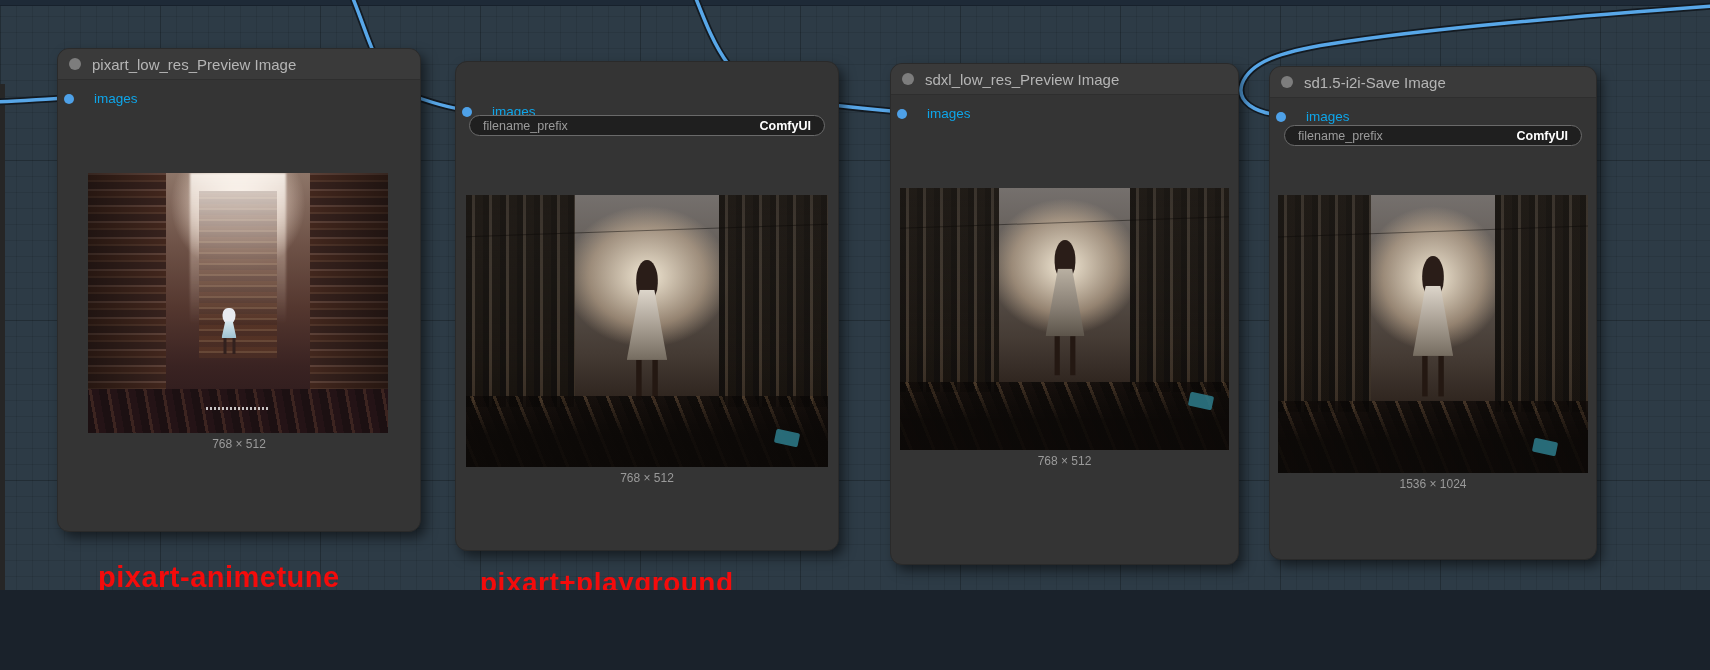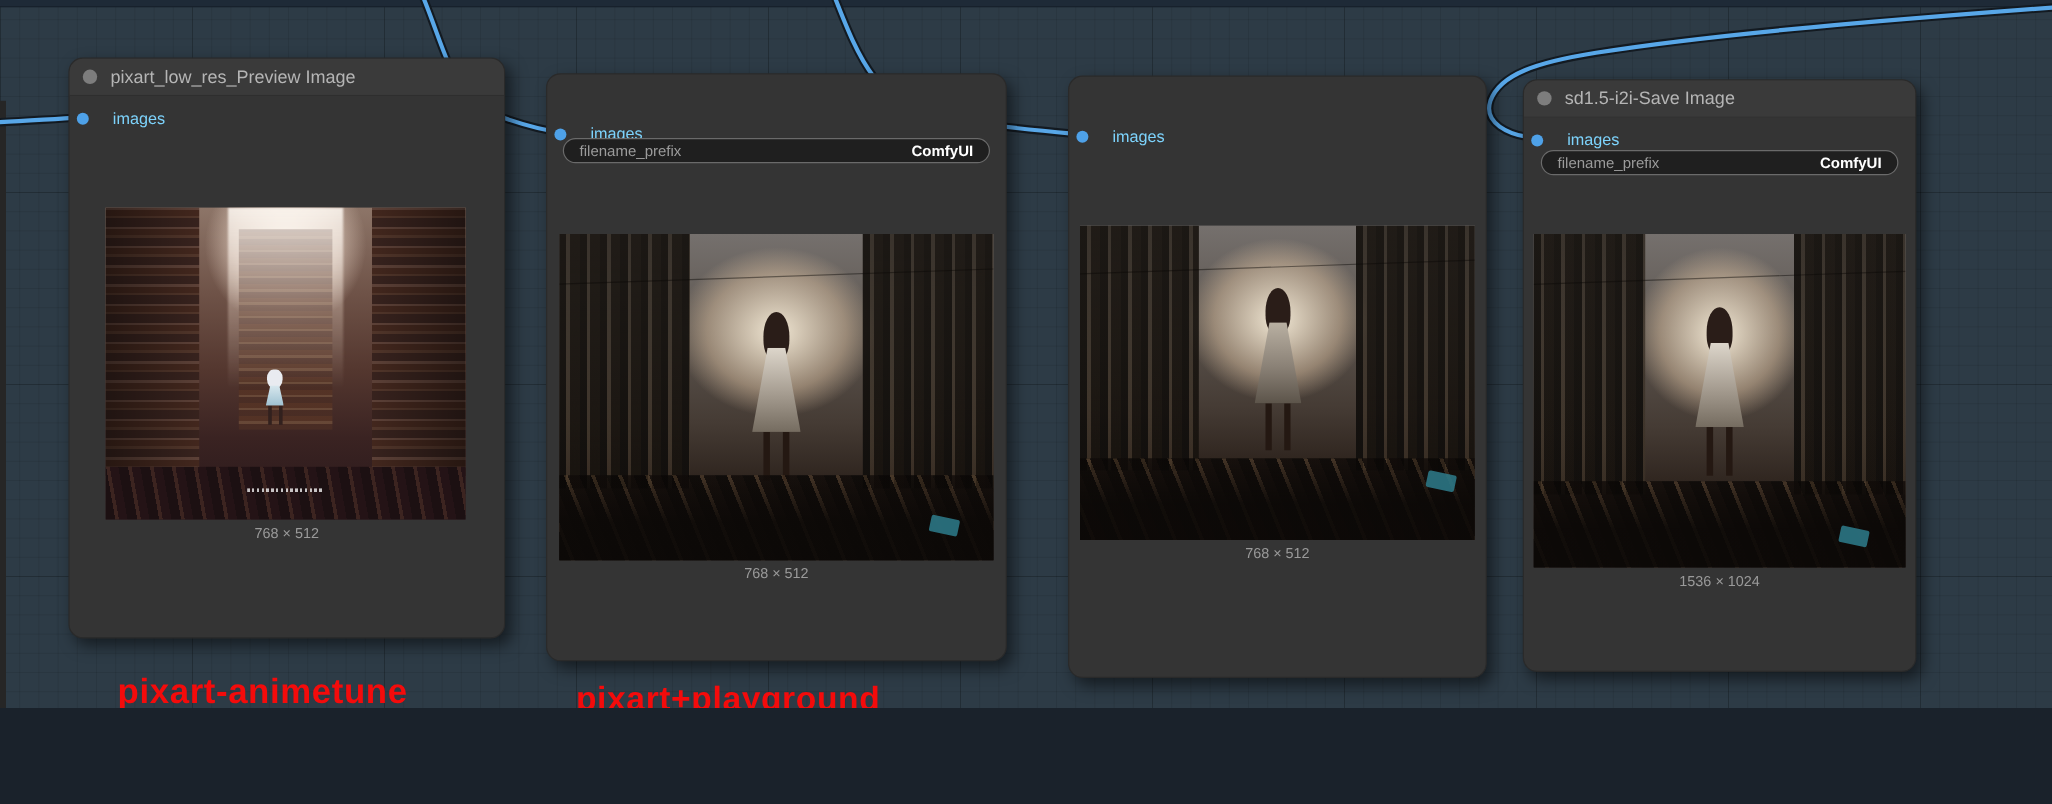--- a/index.html
+++ b/index.html
@@ -23,21 +23,21 @@
     background-size:16px 16px,16px 16px,160px 160px;}
   #links{position:absolute;left:0;top:0;z-index:2;pointer-events:none;}
   .node{position:absolute;background:#343434;border:1px solid #2a2a2a;border-radius:12px;
     box-shadow:5px 6px 12px rgba(0,0,0,0.5);z-index:3;}
   .node-header{display:flex;align-items:center;gap:11px;height:30px;padding-left:11px;
     background:#3a3a3a;border-radius:11px 11px 0 0;border-bottom:1px solid #2e2e2e;}
   .collapse-dot{width:12px;height:12px;border-radius:50%;background:#7d7d7d;flex:0 0 auto;}
   .node-title{color:#b5b5b5;font-size:15px;white-space:nowrap;}
   .io-row{position:absolute;top:40px;left:0;right:0;height:20px;}
   .port{position:absolute;left:6px;top:5px;width:10px;height:10px;border-radius:50%;background:#4ea1e8;}
-  .io-label{position:absolute;left:24px;top:2px;color:#7dd3fc;font-size:13.5px;padding-left:12px;}
+  .io-label{position:absolute;left:24px;top:2px;color:#0ea5e9;font-size:13.5px;padding-left:12px;}
   .pill{position:absolute;display:flex;justify-content:space-between;align-items:center;
     height:21px;padding:0 13px;background:#1f1f1f;border:1px solid #6a6a6a;border-radius:12px;box-sizing:border-box;}
   .pill-label{color:#9b9b9b;font-size:12.5px;}
   .pill-value{color:#ffffff;font-size:12.5px;font-weight:700;}
   .caption{position:absolute;left:0;width:100%;text-align:center;color:#9a9a9a;font-size:12px;}
   .preview{position:absolute;overflow:hidden;}
   .redlabel{position:absolute;z-index:5;color:#f40b0b;font-weight:700;white-space:nowrap;letter-spacing:0.5px;}
 
   
   .img1{background:
@@ -161,20 +161,24 @@
             <span></span>
           </div>
       </div>
       <div class="groundr"></div>
       <div class="debris"></div>
     </div>
     <div class="caption" style="top:409px">768 × 512</div>
   </div>
 
   <div class="node" style="left:890px;top:63px;width:347px;height:500px">
+    <div class="node-header">
+      <span class="collapse-dot"></span>
+      <span class="node-title">sdxl_low_res_Preview Image</span>
+    </div>
     <div class="io-row">
       <span class="port"></span>
       <span class="io-label">images</span>
     </div>
     <div class="preview ruin img3" style="left:9px;top:124px;width:329px;height:262px">
       <div class="col cl"></div>
       <div class="col cr"></div>
       <div class="wire"></div>
       <div class="fig-r">
         <div class="r-hair"></div>

